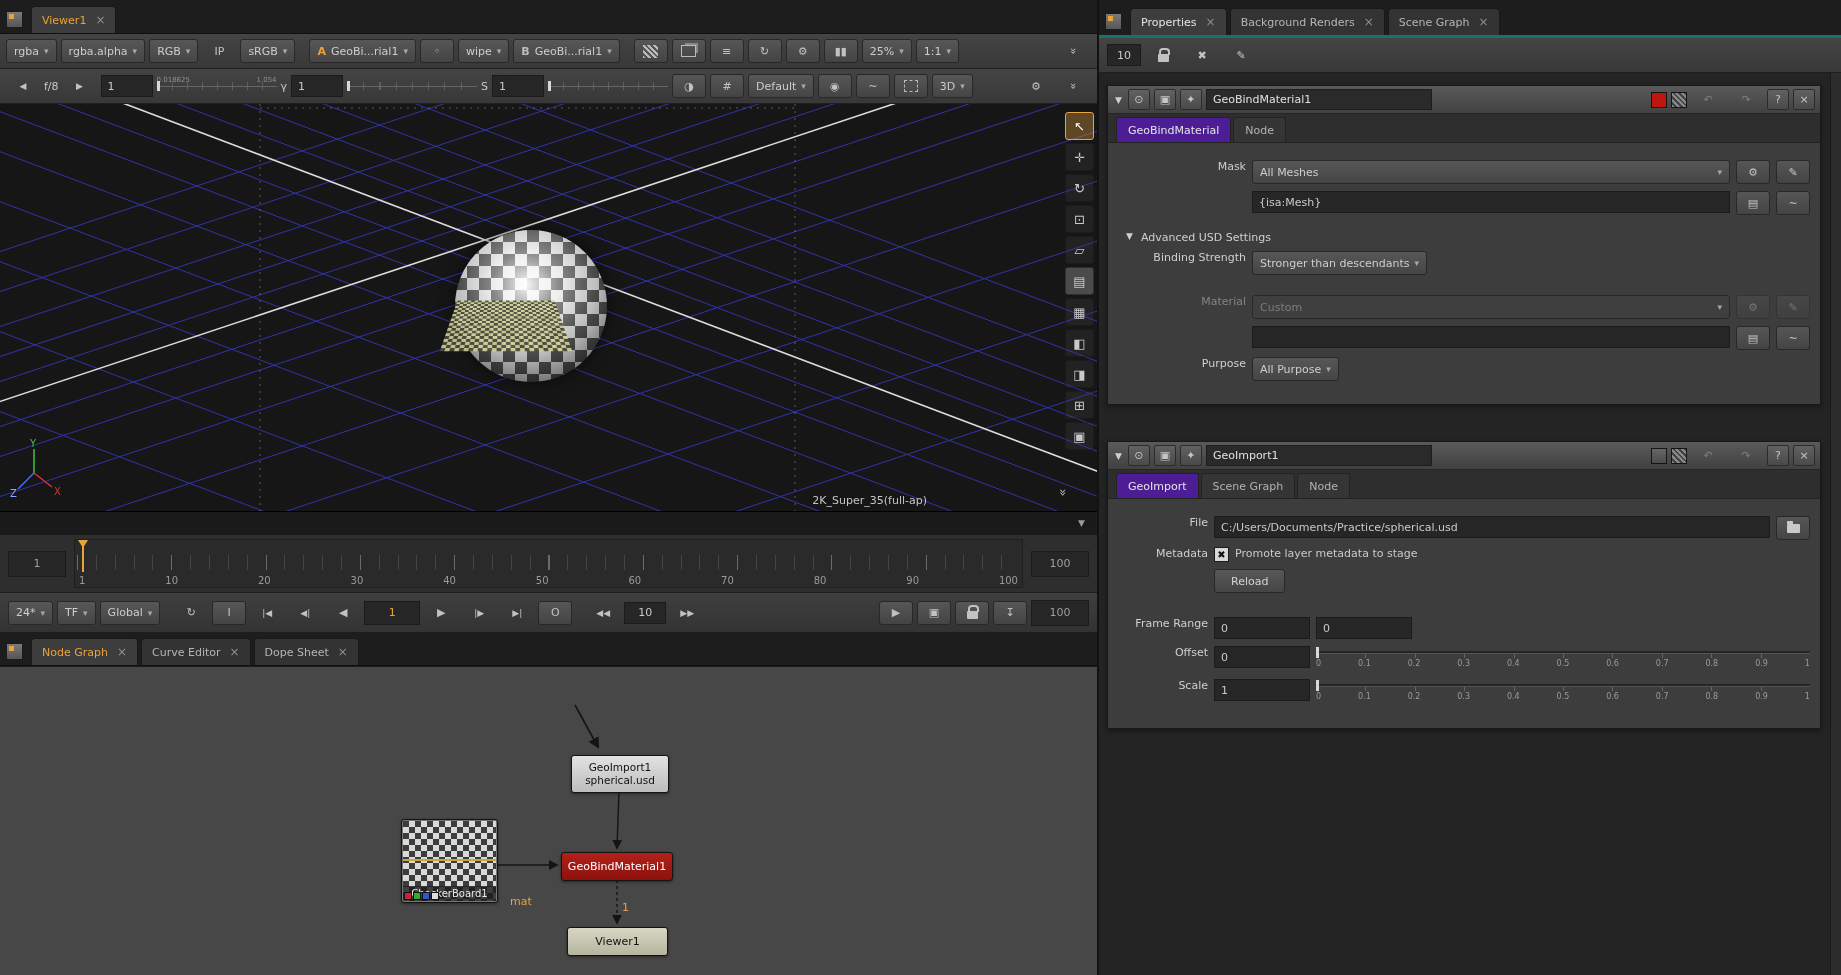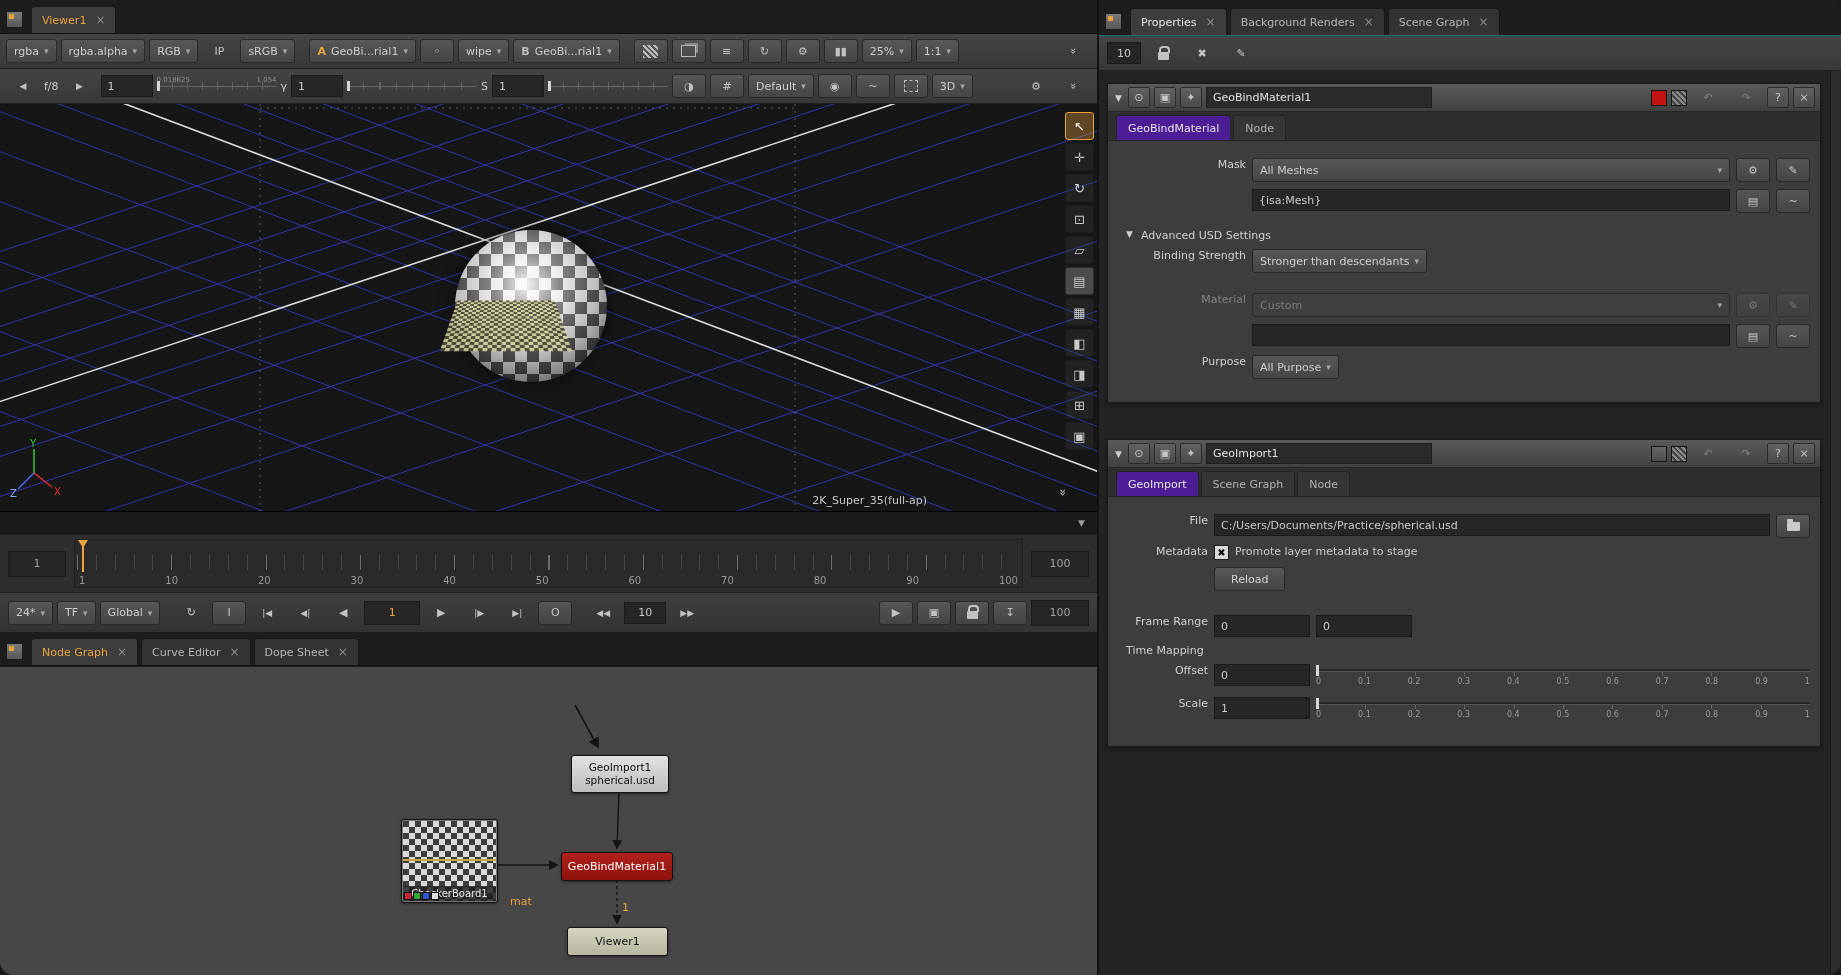--- a/index.html
+++ b/index.html
@@ -1,16 +1,16 @@
 <!DOCTYPE html>
 <html><head>
 <meta charset="utf-8">
 <style>
   html,body{margin:0;padding:0;background:#1a1a1a;}
-  .app{width:1841px;height:975px;display:flex;background:#2b2b2b;font-family:"DejaVu Sans",sans-serif;font-size:11px;color:#c9c9c9;overflow:hidden;user-select:none;border-radius:14px;}
+  .app{width:1841px;height:975px;display:flex;background:#2b2b2b;font-family:"DejaVu Sans",sans-serif;font-size:11px;color:#c9c9c9;overflow:hidden;user-select:none;}
   .left{width:1097px;display:flex;flex-direction:column;}
   .right{flex:1;display:flex;flex-direction:column;border-left:2px solid #121212;position:relative;}
 
   
   .tabbar{height:33px;background:#1d1d1d;display:flex;align-items:flex-end;padding:0 0 0 6px;gap:3px;border-bottom:1px solid #101010;}
   .tab{display:flex;align-items:center;gap:9px;padding:0 10px;height:26px;background:#333;border:1px solid #191919;border-bottom:none;border-radius:4px 4px 0 0;color:#b5b5b5;white-space:nowrap;}
   .tab.active{background:#3d3d3d;color:#e4e4e4;}
   .tab.orange{color:#e8a33d;}
   .tab .x{color:#8f8f8f;font-size:12px;line-height:1;}
   .pane-icon{width:15px;height:15px;margin:0 5px 5px 0;background:linear-gradient(#7a7a7a,#565656);border:1px solid #1c1c1c;position:relative;flex:none;}
@@ -86,21 +86,21 @@
   .thumb{position:absolute;inset:1px;background:repeating-conic-gradient(#d9d9d9 0 25%, #3c3c3c 0 50%);background-size:12px 12px;}
   .thumb::after{content:"";position:absolute;left:0;right:0;top:48%;height:2px;background:#caa83e;}
   .nlabel{position:absolute;left:1px;right:1px;bottom:1px;height:15px;background:rgba(28,28,28,.82);color:#e9e9e9;font-size:10px;display:flex;align-items:center;justify-content:center;z-index:1;}
   .chips{position:absolute;left:2px;bottom:2px;display:flex;gap:1px;z-index:2;}
   .chip{width:6px;height:6px;border:1px solid #111;}
   .n-geobind{left:561px;top:185px;width:110px;height:27px;background:linear-gradient(#b3201a,#8c120e);color:#fff;}
   .n-viewer{left:567px;top:260px;width:99px;height:27px;background:linear-gradient(#d6d6c2,#b6b6a0);color:#111;}
   .wire-label{position:absolute;color:#e8a33d;font-size:11px;z-index:2;}
 
   
-  .r-tabbar{height:35px;background:#1d1d1d;display:flex;align-items:flex-end;padding:0 0 0 6px;gap:3px;border-bottom:1px solid #0f766e;flex:none;}
+  .r-tabbar{height:35px;background:#1d1d1d;display:flex;align-items:flex-end;padding:0 0 0 6px;gap:3px;border-bottom:3px solid #0f766e;flex:none;}
   .r-toolbar{height:34px;background:linear-gradient(#444,#383838);display:flex;align-items:center;gap:5px;padding:0 8px;border-bottom:1px solid #1f1f1f;flex:none;}
   .r-scroll{flex:1;background:#242424;padding:12px 20px 0 8px;position:relative;overflow:hidden;}
   .gutter{position:absolute;right:0;top:0;bottom:0;width:10px;background:#2c2c2c;border-left:1px solid #191919;}
   .panel{border:1px solid #191919;margin-bottom:36px;background:#3d3d3d;box-shadow:0 2px 6px rgba(0,0,0,.4);}
   .phead{display:flex;align-items:center;gap:4px;padding:0 5px;height:27px;background:linear-gradient(#5a5a5a,#414141);border-bottom:1px solid #262626;}
   .tri{color:#cfcfcf;font-size:9px;padding:0 2px;}
   .hib{min-width:20px;height:19px;display:inline-flex;align-items:center;justify-content:center;background:linear-gradient(#616161,#4a4a4a);border:1px solid #2b2b2b;border-radius:2px;color:#c6c6c6;font-size:11px;}
   .ptitle{width:212px;height:19px;background:#2a2a2a;border:1px solid #1d1d1d;color:#e0e0e0;display:flex;align-items:center;padding:0 6px;}
   .swatch{width:14px;height:14px;border:1px solid #151515;flex:none;}
   .swatch.red{background:#c01410;}
@@ -571,23 +571,20 @@
           <div class="prow">
             <span class="plabel" style="width:90px;"></span>
             <span class="btn-reload">Reload</span>
           </div>
           <div class="prow" style="margin-top:24px;">
             <span class="plabel" style="width:90px;">Frame Range</span>
             <span class="field" style="width:82px;">0</span>
             <span class="field" style="width:82px;">0</span>
           </div>
           <div class="prow">
-            <span class="section-label" style="margin-left:8px;">Time Mapping</span>
-          </div>
-          <div class="prow">
             <span class="plabel" style="width:90px;">Offset</span>
             <span class="field" style="width:82px;">0</span>
             <span class="slider">
               <span class="sl-track"></span>
               <span class="sl-ticks"></span>
               <span class="sl-handle"></span>
               <span class="sl-nums">
                   <span>0</span>
                   <span>0.1</span>
                   <span>0.2</span>

